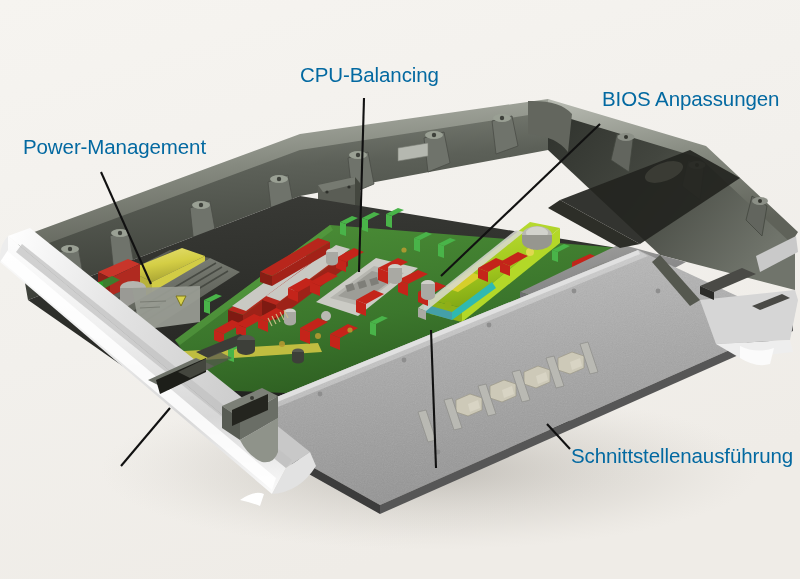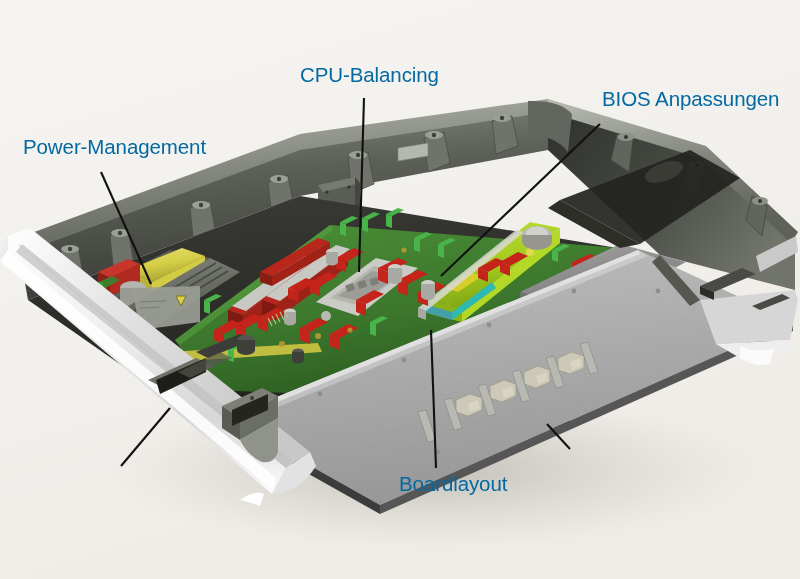--- a/index.html
+++ b/index.html
@@ -495,15 +495,15 @@
         <line x1="600" y1="124" x2="441" y2="276"></line>
         <line x1="170" y1="408" x2="121" y2="466"></line>
         <line x1="431" y1="330" x2="436" y2="468"></line>
         <line x1="547" y1="424" x2="570" y2="449"></line>
       </g>
   </svg>
 
   <div class="lbl" style="left: 23px; top: 124px; margin-top: 12px;">Power-Management</div>
   <div class="lbl" style="left: 300px; top: 64px;">CPU-Balancing</div>
   <div class="lbl" style="left: 602px; top: 88px;">BIOS Anpassungen</div>
-  <div class="lbl" style="left: 399px; top: 473px;">Boardlayout</div>
+  <div class="lbl" style="left: 571px; top: 445px;">Schnittstellenausführung</div>
 
 </div>
 
 </body></html>

